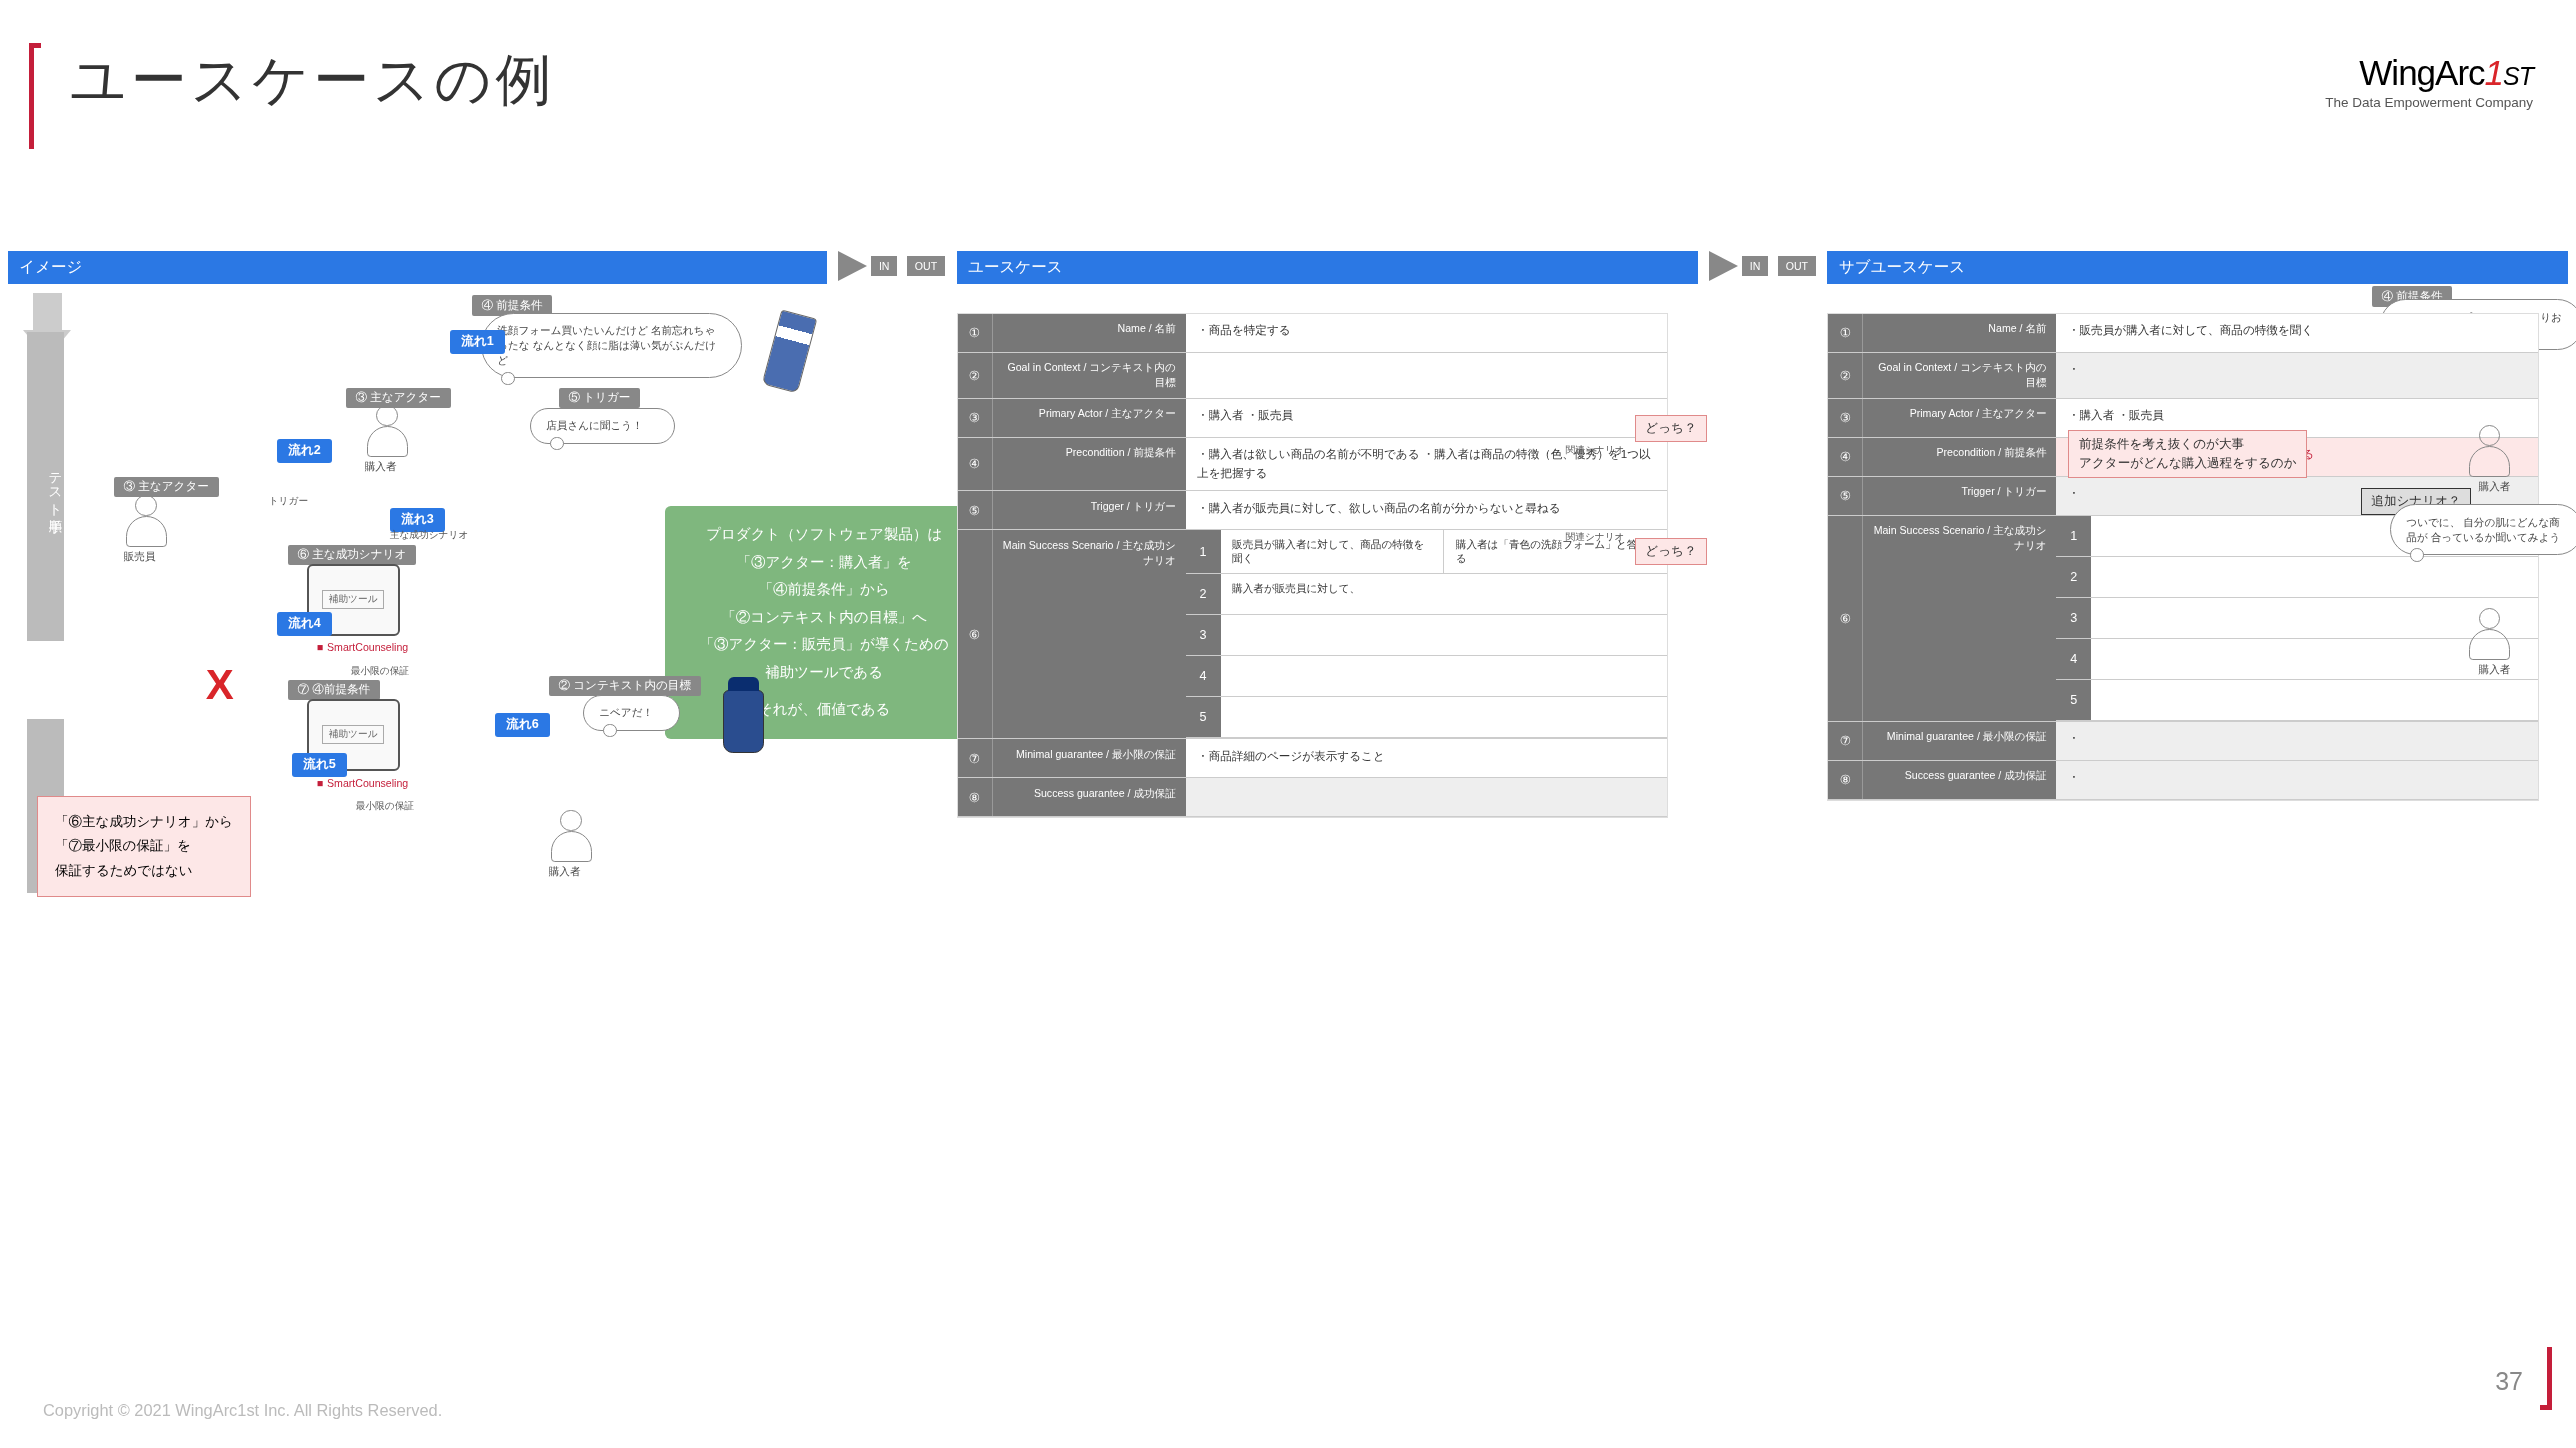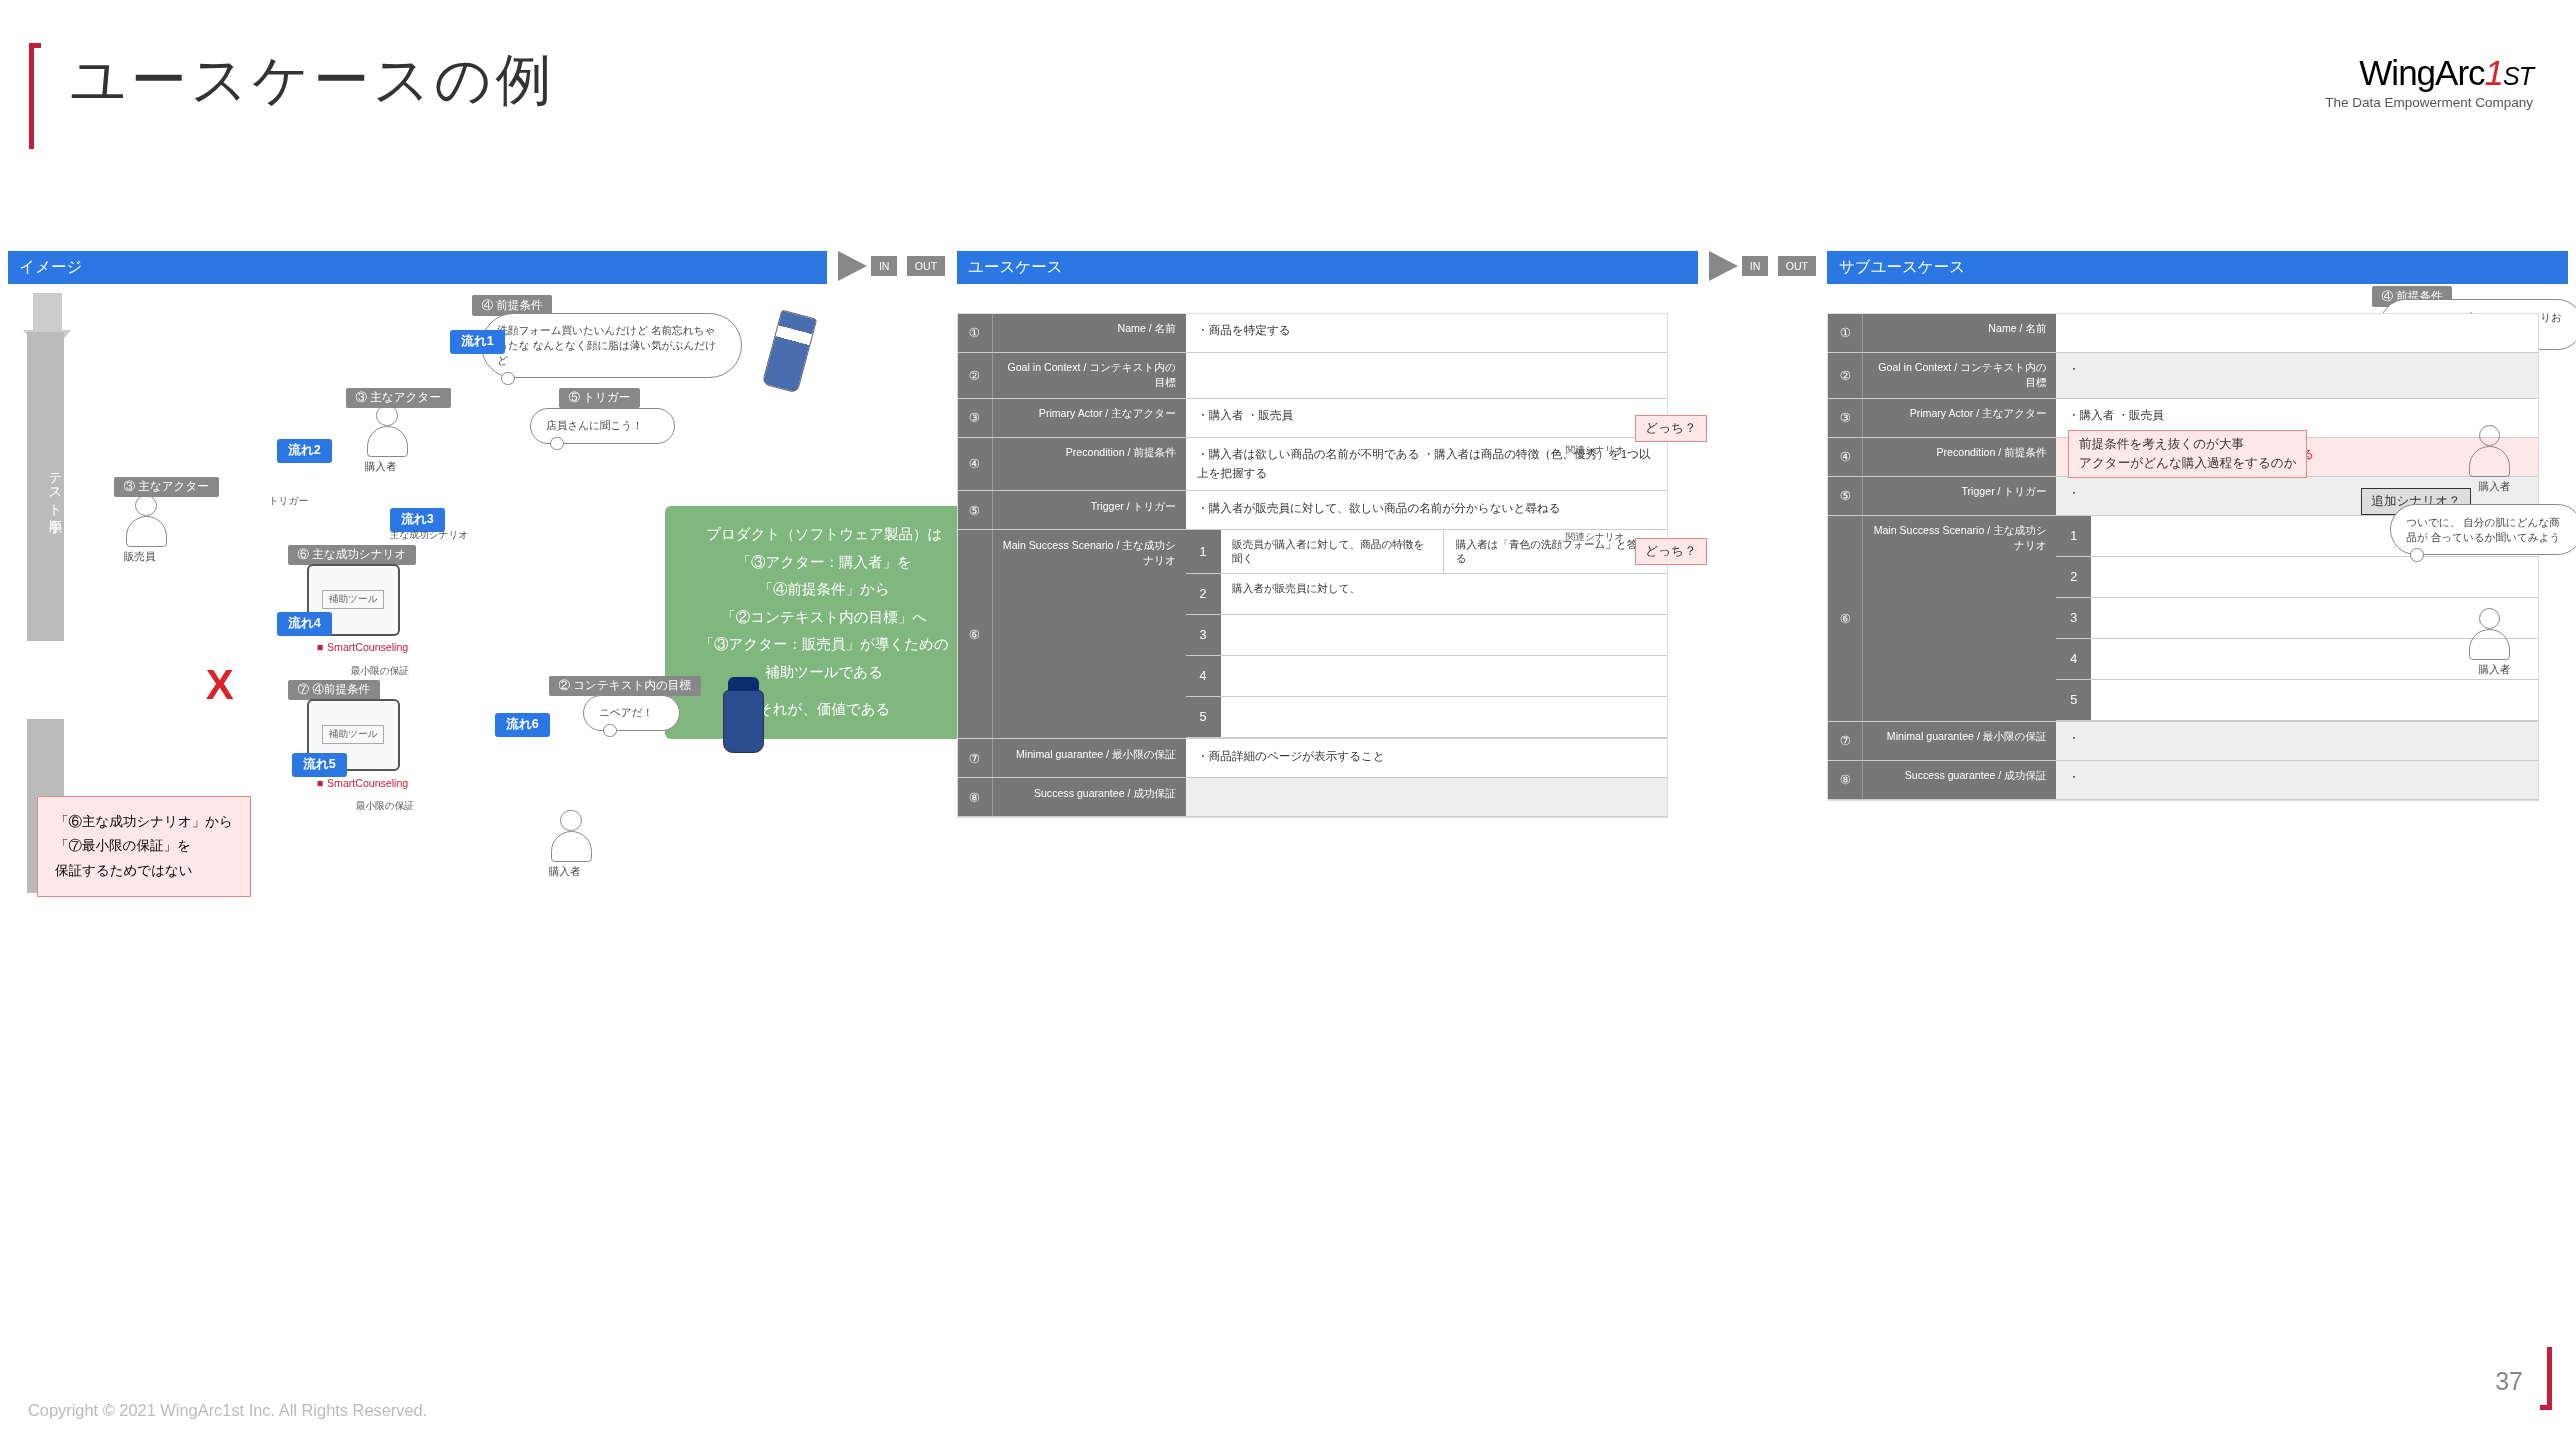--- a/index.html
+++ b/index.html
@@ -68,21 +68,21 @@
   .uc-value.gray { background: #eee; }
   .uc-scenario { flex:1; padding:0; }
   .sc-row { display:flex; border-bottom:1px solid #ccc; min-height:41px; }
   .sc-num { width:35px; background:#777; color:#fff; display:flex; align-items:center; justify-content:center; font-size:12.6px; }
   .sc-text { flex:1; padding:7.7px 11.6px; font-size:10.6px; color:#333; }
   
   .callout { position:absolute; border:1.9px solid #e08a8a; background:#fde7e7; padding:3.9px 9.7px; font-size:12.6px; color:#333; }
   .callout.gray { border-color:#333; background:#ddd; }
   
   .page-num { position: absolute; bottom: 53px; right: 53px; font-size: 25px; color: #888; }
-  .copyright { position: absolute; bottom: 29px; left: 28px; font-size: 16.4px; color: #bbb; }
+  .copyright { position: absolute; bottom: 29px; left: 43px; font-size: 16.4px; color: #bbb; }
   .page-accent { position: absolute; bottom: 39px; right: 24px; width: 11.6px; height: 63px; border-bottom: 5.8px solid #c41e3a; border-right: 5.8px solid #c41e3a; }
 </style>
 </head>
 <body>
 
 <div class="title-bar">
   <div class="title-accent"></div>
   <div class="title-text">ユースケースの例</div>
 </div>
 
@@ -270,20 +270,21 @@
     <div class="col-header">サブユースケース</div>
     <div class="tag gray" style="position:absolute; top:35px; right:116px;">④ 前提条件</div>
     <div class="bubble" style="top:48px; right:-14.5px; width:203px; position:absolute;">しっとりタイプで
 そいとうよりおじさん向けの
 商品だったな…</div>
     <div id="sub-uc-table" class="uc-table" style="margin-top:29px;">
         <div class="uc-row">
           <div class="uc-left">①</div>
           <div class="uc-label">Name /
 名前</div>
+          <div class="uc-value">・販売員が購入者に対して、商品の特徴を聞く</div>
         </div>
         <div class="uc-row">
           <div class="uc-left">②</div>
           <div class="uc-label">Goal in Context /
 コンテキスト内の目標</div>
           <div class="uc-value gray">・</div>
         </div>
         <div class="uc-row">
           <div class="uc-left">③</div>
           <div class="uc-label">Primary Actor /

